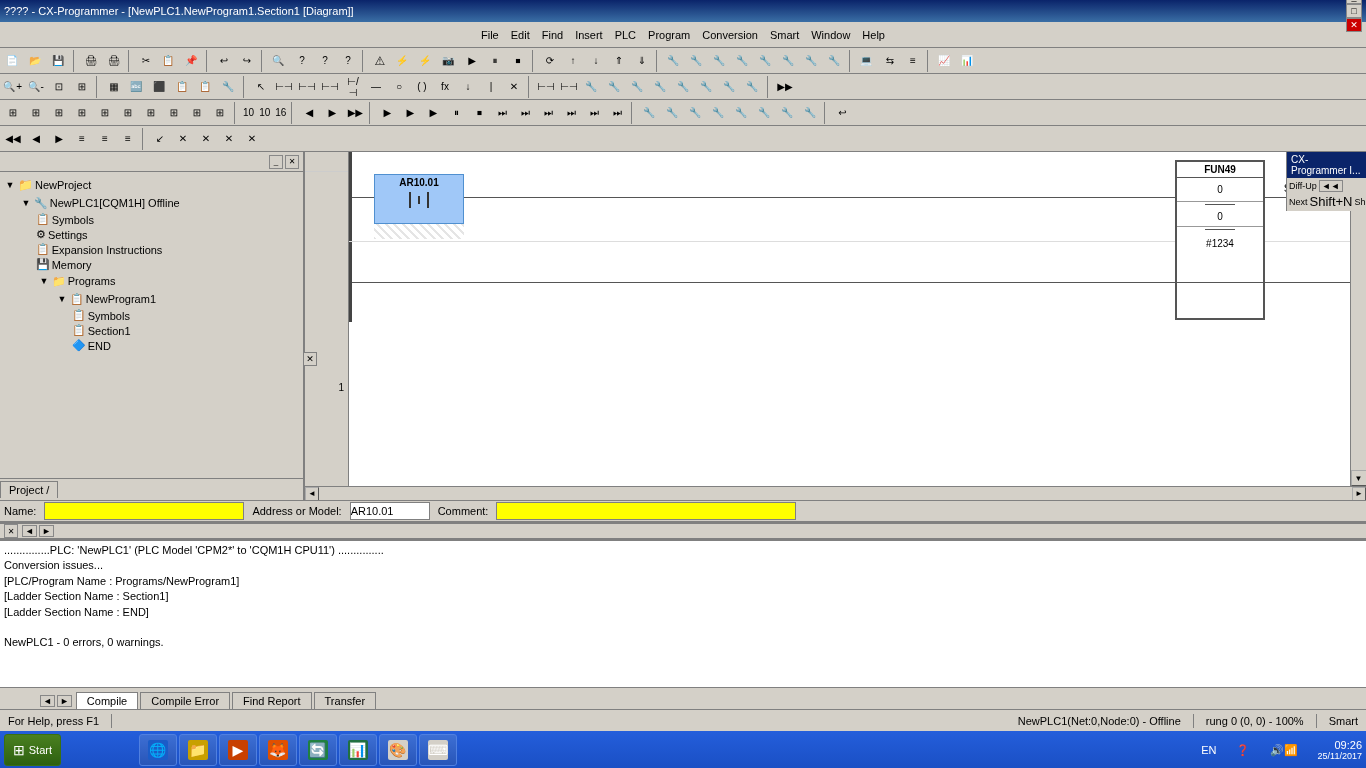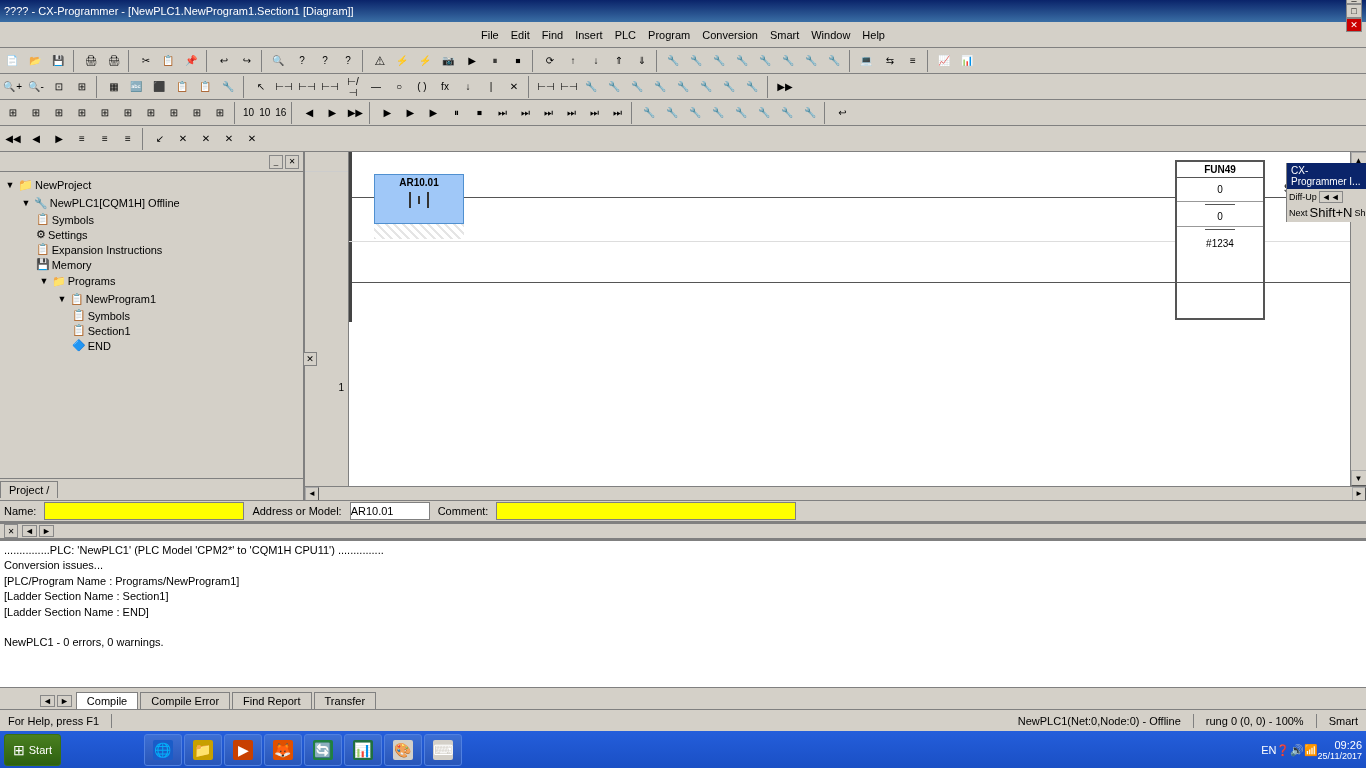--- a/index.html
+++ b/index.html
@@ -286,21 +286,21 @@
         <span class="tree-label">END</span>
       </div>
     </div>
     <div id="left-panel-tab">
       <div class="project-tab">Project /</div>
     </div>
   </div>
 
   <div style="flex:1; display:flex; flex-direction:column; position:relative; overflow:hidden;">
 
-    <div style="position:absolute; right:0; top:11px; width:80px; background:#d4d0c8; border-left:1px solid #808080; z-index:10; font-size:10px;">
+    <div style="position:absolute; right:0; top:0; width:80px; background:#d4d0c8; border-left:1px solid #808080; z-index:10; font-size:10px;">
       <div style="background:#0a246a;color:white;padding:2px 4px;font-size:10px;">CX-Programmer I...</div>
       <div style="padding:2px;">
         <div style="display:flex;align-items:center;gap:2px;margin-bottom:2px;">
           <span style="font-size:9px;">Diff-Up</span>
           <button style="font-size:9px;padding:0 2px;background:#d4d0c8;border:1px solid #888;">◄◄</button>
         </div>
         <div style="display:flex;align-items:center;gap:2px;">
           <span style="font-size:9px;">Next</span>
           <span style="font-size:13px;">Shift+N</span>
           <span style="font-size:9px;">Sh</span>
@@ -456,21 +456,21 @@
     <span class="taskbar-icon" style="background:#207040;">📊</span>
   </div>
   <div class="taskbar-btn">
     <span class="taskbar-icon" style="background:#d4d0c8;">🎨</span>
   </div>
   <div class="taskbar-btn">
     <span class="taskbar-icon" style="background:#d4d0c8;">⌨</span>
   </div>
   <div style="flex:1;"></div>
 
-  <div style="display:flex;align-items:center;gap:0;color:white;font-size:11px;">
+  <div style="display:flex;align-items:center;gap:20px;color:white;font-size:11px;">
     <span>EN</span>
     <span>❓</span>
     <span>🔊📶</span>
     <div style="text-align:right;">
       <div>09:26</div>
       <div style="font-size:9px;">25/11/2017</div>
     </div>
   </div>
 </div>
 

